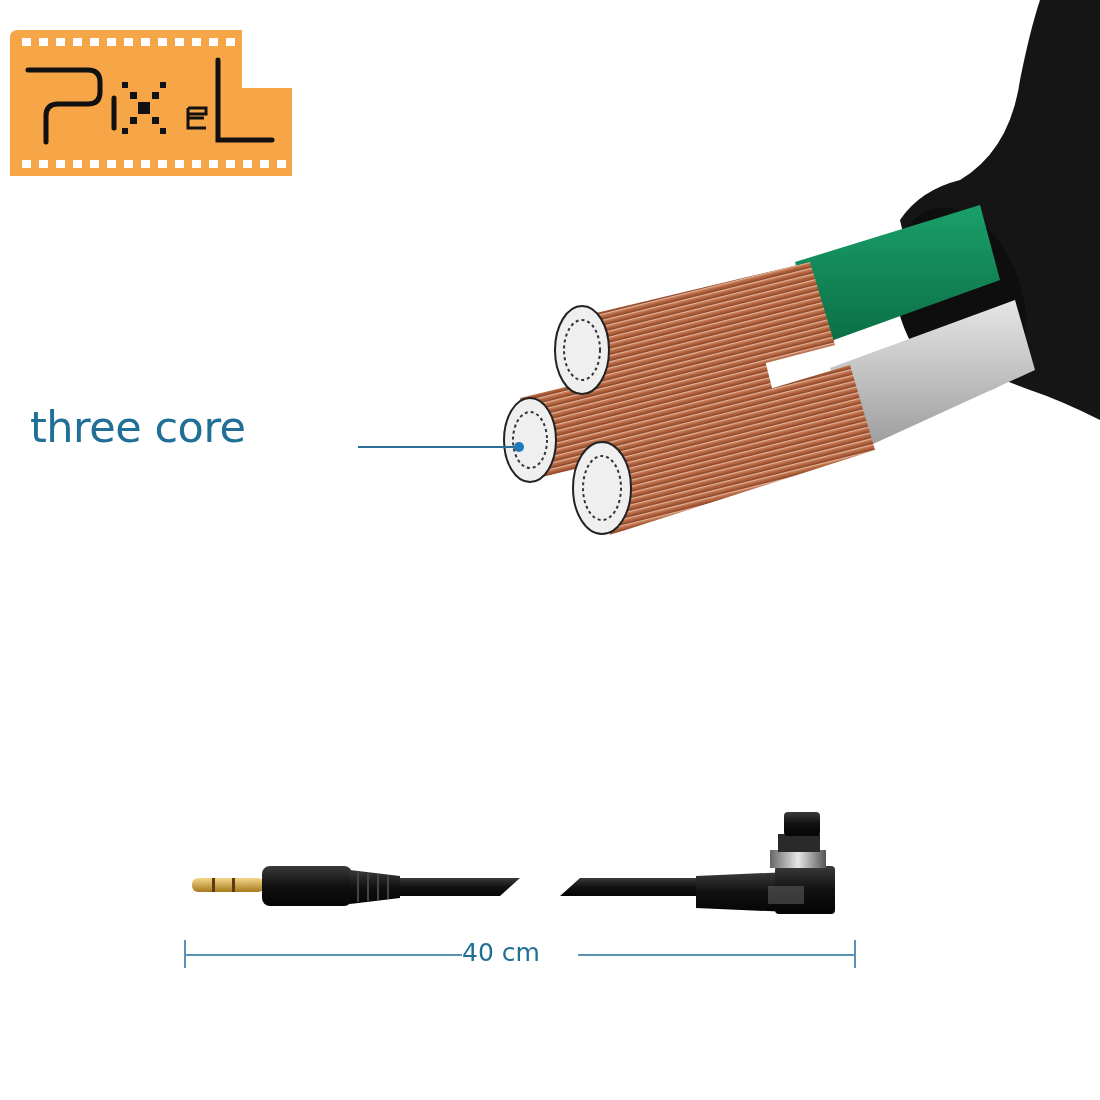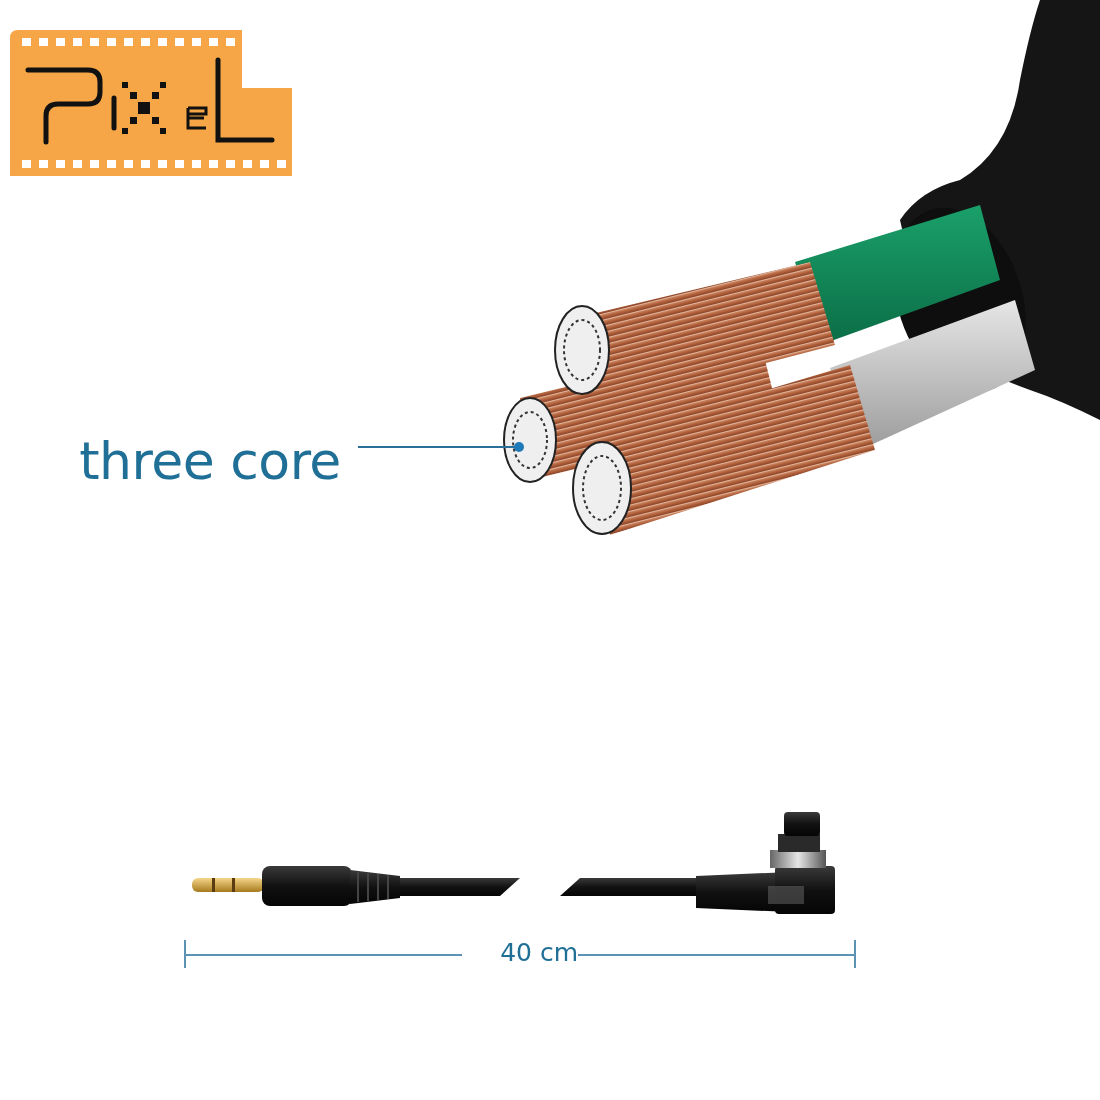--- a/index.html
+++ b/index.html
@@ -1,28 +1,28 @@
 <!DOCTYPE html>
 <html><head>
 <meta charset="utf-8">
 <style>
   html, body { margin: 0; padding: 0; background: #ffffff; }
   body { width: 1100px; height: 1100px; position: relative; overflow: hidden; font-family: "DejaVu Sans", sans-serif; }
   .abs { position: absolute; }
   .logo { left: 10px; top: 30px; width: 282px; height: 146px; }
-  .callout-text { left: 30px; top: 400px; width: 360px; text-align: center; color: #1f6f96; font-size: 52px; line-height: 54px; letter-spacing: -0.5px; margin-top: 34px; }
+  .callout-text { left: 30px; top: 400px; width: 360px; color: #1f6f96; font-size: 43px; line-height: 54px; letter-spacing: -0.5px; }
   .callout-line { left: 358px; top: 446px; width: 160px; height: 2px; background: #2a6f97; }
   .callout-dot { left: 514px; top: 442px; width: 10px; height: 10px; border-radius: 50%; background: #1e7ab8; }
   .cable-art { left: 490px; top: 0; width: 610px; height: 560px; }
   .product { left: 180px; top: 800px; width: 700px; height: 130px; }
   .dim-left { left: 184px; top: 954px; width: 278px; height: 2px; background: #5c93b5; }
   .dim-right { left: 578px; top: 954px; width: 278px; height: 2px; background: #5c93b5; }
   .dim-tick-l { left: 184px; top: 940px; width: 2px; height: 28px; background: #5c93b5; }
   .dim-tick-r { left: 854px; top: 940px; width: 2px; height: 28px; background: #5c93b5; }
-  .dim-label { left: 462px; top: 938px; width: 116px; text-align: right; color: #1f6f96; font-size: 25px; font-family: "DejaVu Sans", sans-serif; }
+  .dim-label { left: 462px; top: 938px; width: 116px; text-align: left; color: #1f6f96; font-size: 25px; font-family: "DejaVu Sans", sans-serif; }
 </style>
 </head>
 <body>
 
 <div class="abs logo">
   <svg width="282" height="146" viewBox="0 0 282 146">
     <path d="M8 0 H232 V58 H282 V146 H0 V8 Q0 0 8 0 Z" fill="#f6a646"></path>
     <g fill="#fff">
       <rect x="12" y="8" width="9" height="8"></rect>
         <rect x="29" y="8" width="9" height="8"></rect>

